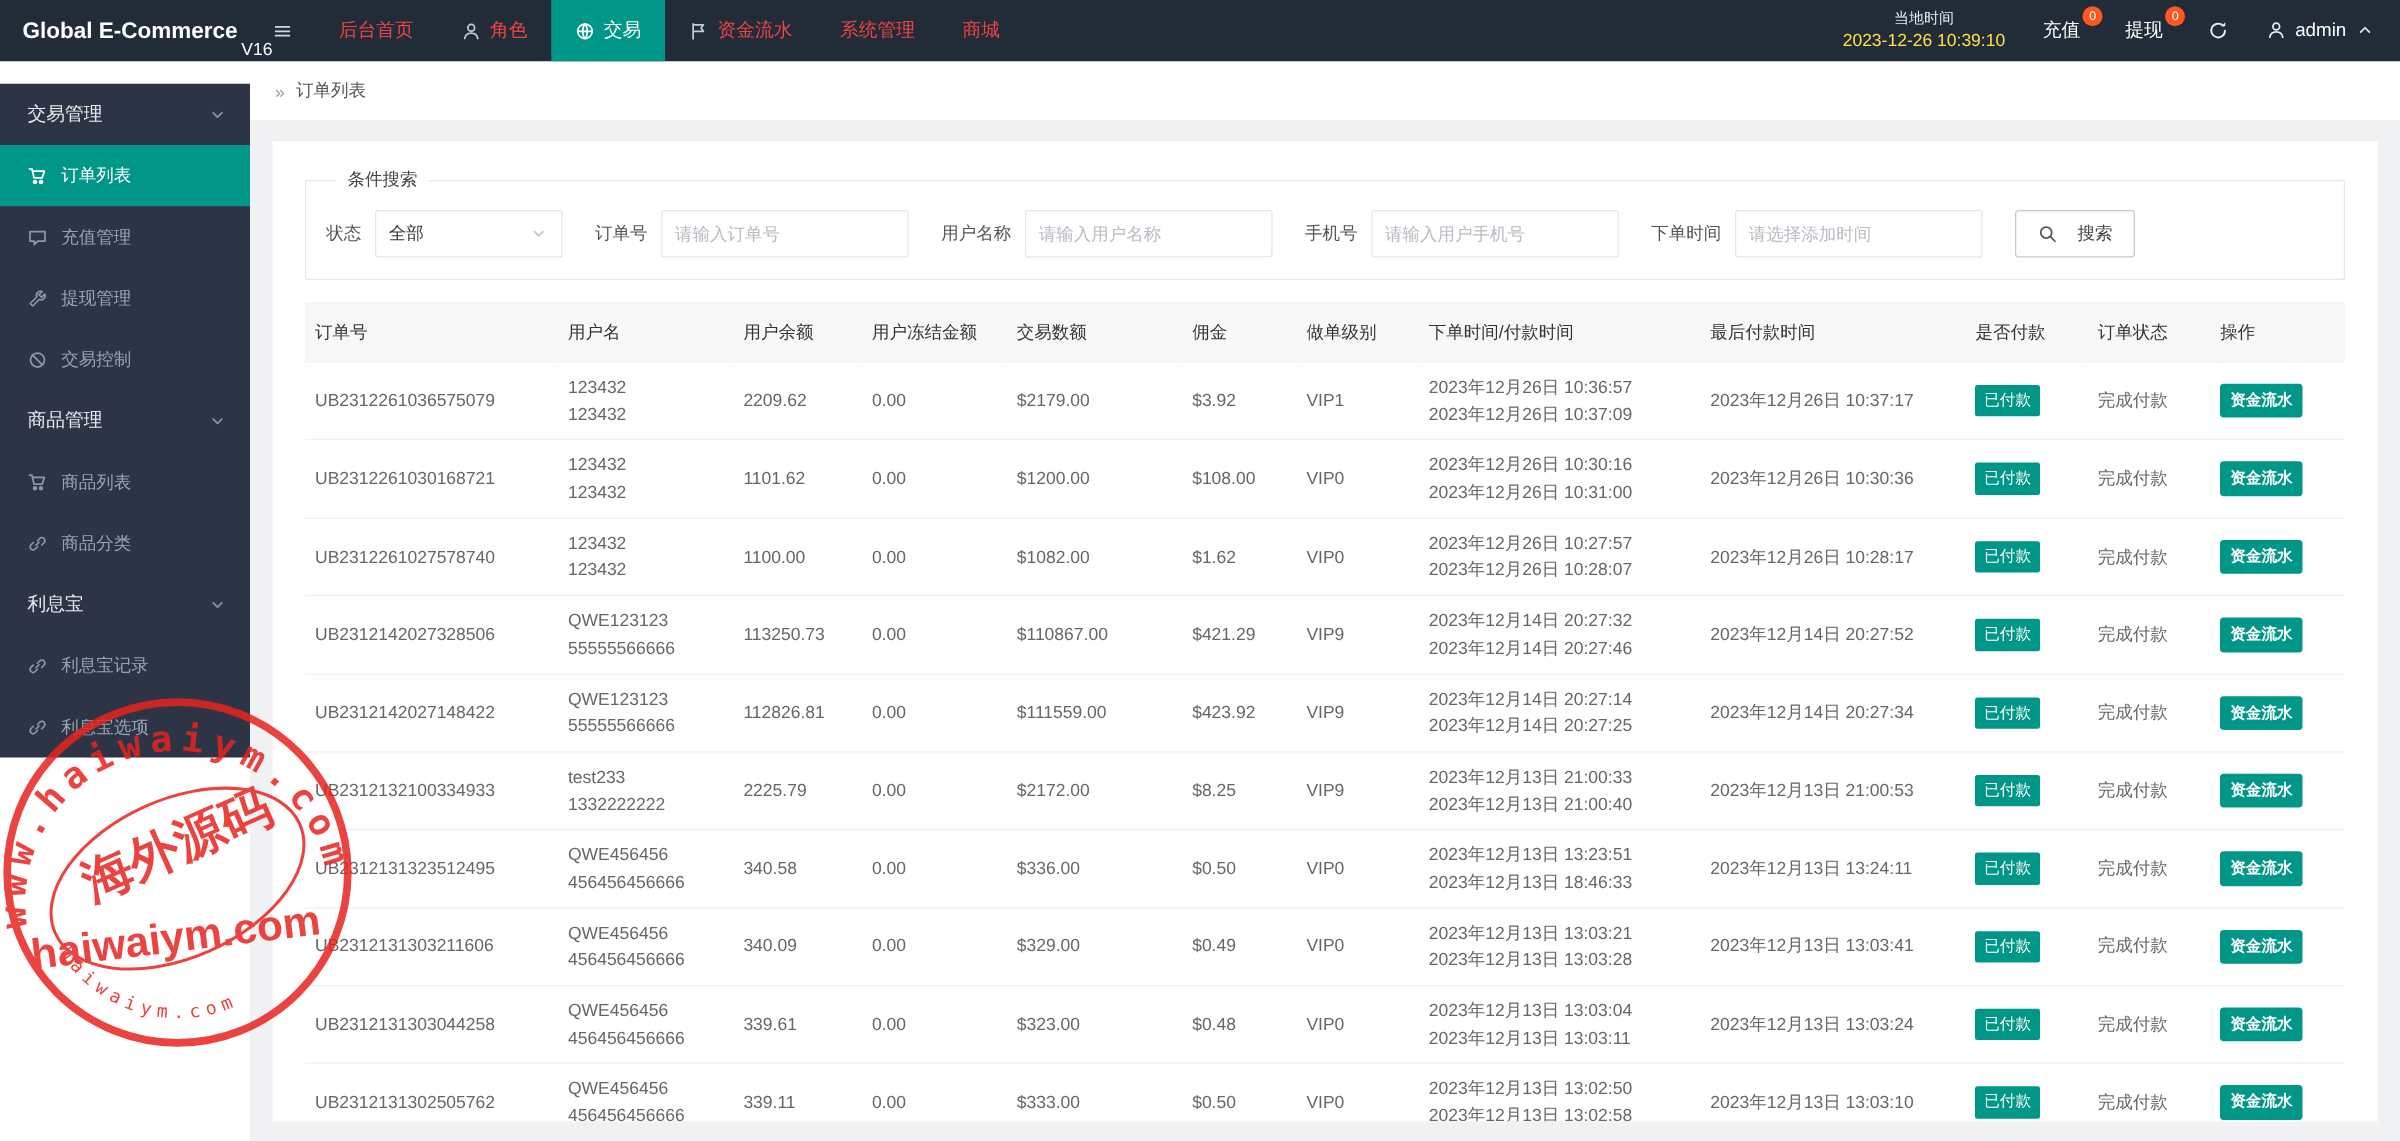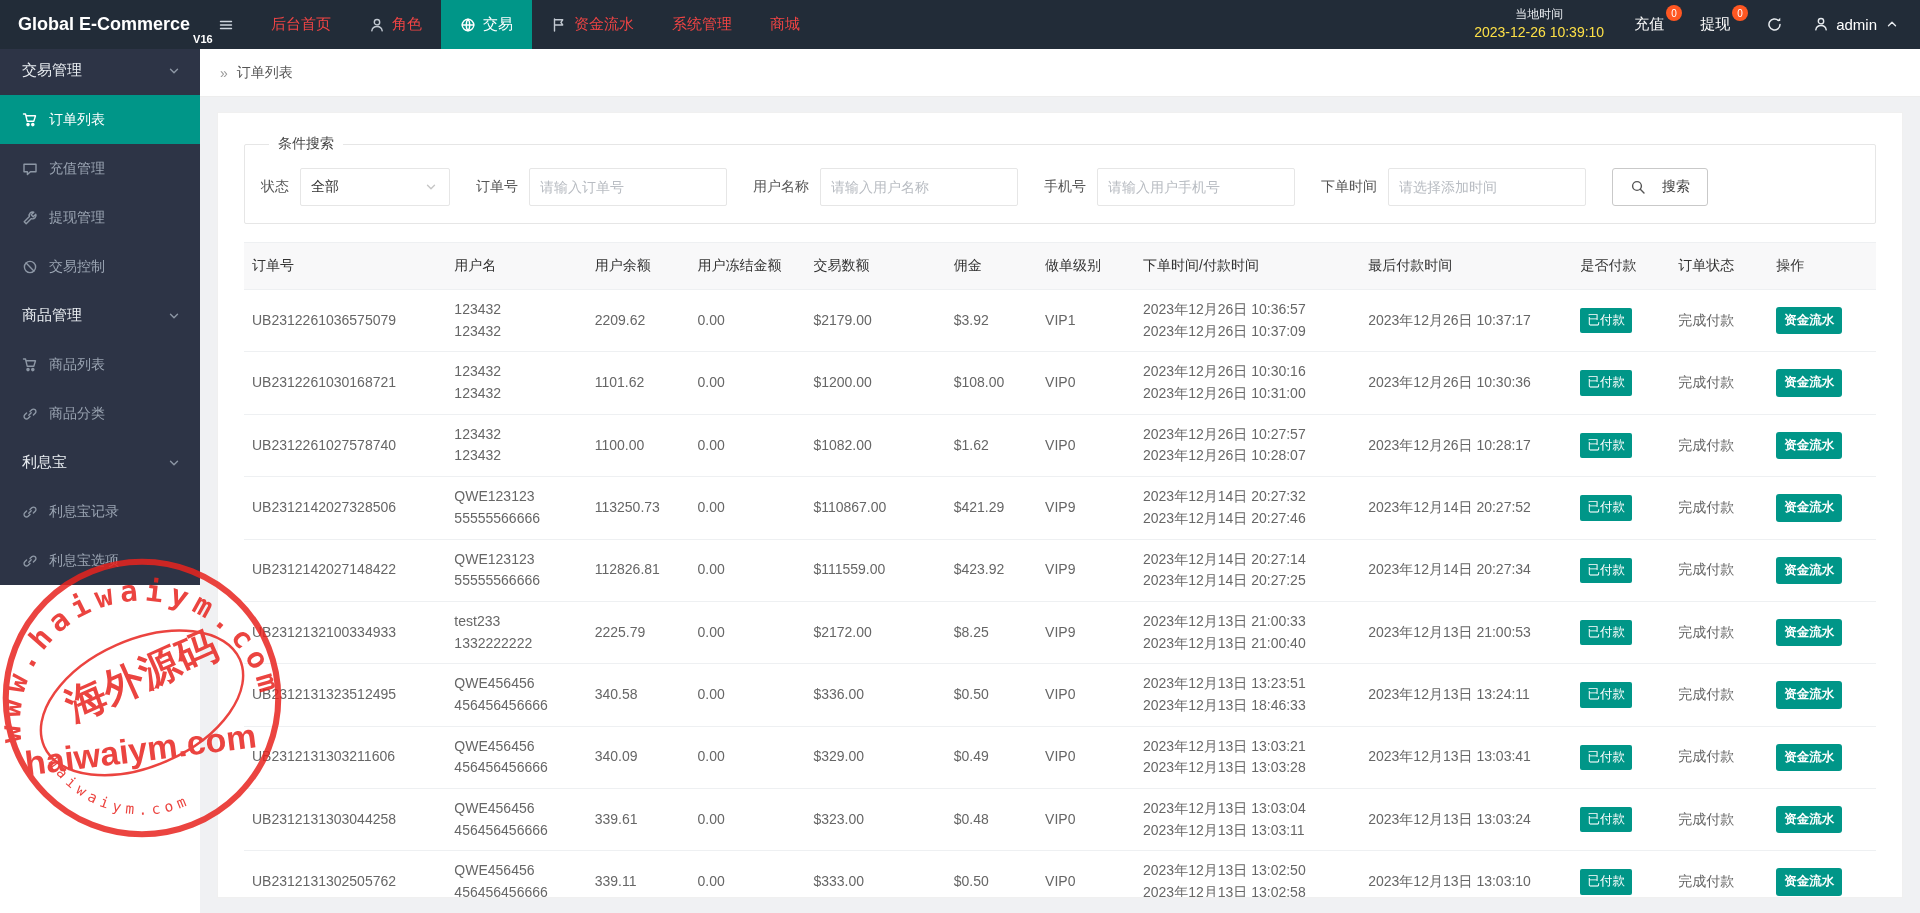--- a/index.html
+++ b/index.html
@@ -4,40 +4,40 @@
 <style>
   :root{ --accent:#009688; --badge:#ff5722; --stamp:#e8241f; }
   *{box-sizing:border-box; margin:0; padding:0;}
   html,body{width:1920px;height:913px;overflow:hidden;}
   body{font-family:"Liberation Sans","DejaVu Sans",sans-serif;background:#fff;position:relative;}
   .icon svg{width:16px;height:16px;display:block;}
 
   
   .navbar{position:absolute;top:0;left:0;right:0;height:49px;background:#222c38;display:flex;align-items:stretch;color:#fff;z-index:20;}
   .logo{width:200px;display:flex;align-items:center;padding-left:18px;font-size:18px;font-weight:bold;white-space:nowrap;}
-  .logo sup{font-size:11px;margin-left:3px;transform:translateY(-6px);font-weight:bold;margin-top:41px;}
+  .logo sup{font-size:14px;margin-left:3px;transform:translateY(-6px);font-weight:normal;margin-top:41px;}
   .hamburger{width:52px;display:flex;align-items:center;justify-content:center;color:#cfd6de;cursor:pointer;}
   .top-nav{display:flex;align-items:stretch;}
   .nav-item{display:flex;align-items:center;gap:7px;padding:0 19px;font-size:15px;color:#ef4444;cursor:pointer;}
   .nav-item .icon{color:#c3cad2;}
   .nav-item.active{background:var(--accent);color:#fff;}
   .nav-item.active .icon{color:#fff;}
   .nav-right{margin-left:auto;display:flex;align-items:center;gap:30px;padding-right:20px;}
   .time-block{text-align:center;line-height:1.4;}
   .time-label{font-size:12px;color:#e8ecf0;}
   .time-value{font-size:14px;color:#fde047;}
   .nav-badge-item{position:relative;font-size:15px;cursor:pointer;padding-right:6px;}
   .num-badge{position:absolute;top:-10px;right:-12px;background:var(--badge);color:#fff;font-size:10px;min-width:16px;height:16px;border-radius:8px;display:flex;align-items:center;justify-content:center;padding:0 4px;}
   .refresh-btn{cursor:pointer;display:flex;color:#e7ebef;}
   .refresh-btn svg{width:17px;height:17px;}
   .admin-menu{display:flex;align-items:flex-start;gap:7px;font-size:15px;cursor:pointer;}
   .admin-menu .icon{color:#e7ebef;}
 
   
-  .sidebar{position:absolute;top:46px;left:0;width:200px;bottom:0;background:#fff;z-index:10;}
+  .sidebar{position:absolute;top:67px;left:0;width:200px;bottom:0;background:#fff;z-index:10;}
   .sidebar-menu{background:#2d3446;}
   .sb-group{height:49px;display:flex;align-items:center;justify-content:space-between;padding:0 18px 0 22px;color:#e9edf1;font-size:15px;cursor:pointer;}
   .sb-group .icon{color:#8d97a5;}
   .sb-item{height:49px;display:flex;align-items:center;gap:11px;padding-left:22px;color:#9aa4b2;font-size:14px;cursor:pointer;}
   .sb-item .icon{color:#8d97a5;}
   .sb-item.active{background:var(--accent);color:#fff;}
   .sb-item.active .icon{color:#fff;}
 
   
   .main{position:absolute;left:200px;top:49px;right:0;bottom:0;background:#f0f1f3;}

